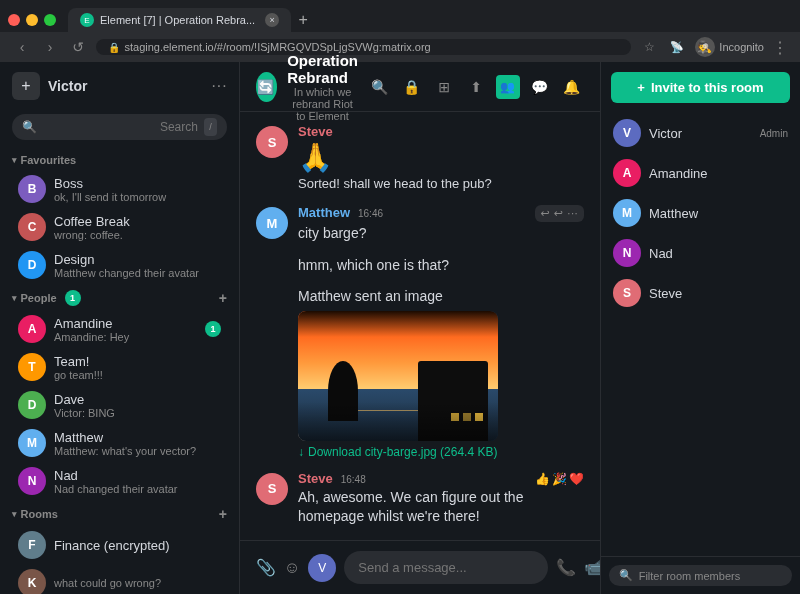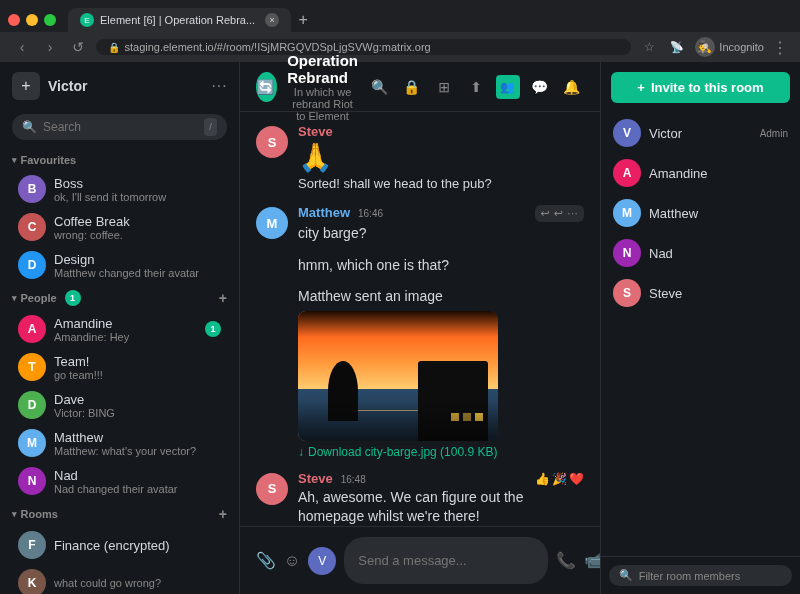--- a/index.html
+++ b/index.html
@@ -162,20 +162,21 @@
       gap: 6px;
     }
     .search-icon { color: #888; font-size: 12px; }
     .search-input {
       background: none;
       border: none;
       color: #d4d7dd;
       font-size: 12px;
       flex: 1;
       outline: none;
+      text-align: right;
     }
     .search-shortcut {
       width: 18px; height: 18px;
       border-radius: 4px;
       background: #3d4046;
       display: flex; align-items: center; justify-content: center;
       font-size: 9px;
       color: #888;
     }
     .sidebar-section-label {
@@ -365,21 +366,21 @@
       display: flex; align-items: center; justify-content: center;
       font-size: 12px;
       color: white;
       flex-shrink: 0;
     }
     .message-input {
       flex: 1;
       background: #2a2d32;
       border: none;
       border-radius: 20px;
-      padding: 16px 14px;
+      padding: 9px 14px;
       color: #888;
       font-size: 13px;
       outline: none;
     }
     .input-icons {
       display: flex;
       gap: 8px;
       align-items: center;
     }
     .input-icon { font-size: 16px; color: #888; cursor: pointer; }
@@ -450,21 +451,21 @@
 
 <div class="browser-chrome">
   <div class="browser-tabs">
     <div class="browser-tab-controls">
       <div class="browser-dot dot-red"></div>
       <div class="browser-dot dot-yellow"></div>
       <div class="browser-dot dot-green"></div>
     </div>
     <div class="browser-tab">
       <div class="tab-favicon">E</div>
-      <span>Element [6] | Operation Rebra...</span>
+      <span>Element [7] | Operation Rebra...</span>
       <div class="tab-close">×</div>
     </div>
     <div class="tab-new">+</div>
   </div>
   <div class="browser-nav">
     <div class="nav-btn">‹</div>
     <div class="nav-btn">›</div>
     <div class="nav-btn">↺</div>
     <div class="nav-url-bar">
       <span class="nav-lock">🔒</span>
@@ -659,21 +660,21 @@
               <div style="width:8px;height:8px;background:#ffcc44;opacity:0.9;"></div>
             </div>
 
             <div style="position:absolute;bottom:20px;left:30px;width:30px;height:60px;background:#0a0a0a;border-radius:50% 50% 0 0;"></div>
 
             <div style="position:absolute;bottom:30px;left:60px;right:80px;height:1px;background:rgba(255,200,100,0.6);"></div>
             <div style="position:absolute;bottom:0;left:0;right:0;height:30%;background:linear-gradient(to top, rgba(0,0,0,0.5), transparent);"></div>
           </div>
           <div class="msg-download">
             <span>↓</span>
-            <span>Download city-barge.jpg (100.9 KB)</span>
+            <span>Download city-barge.jpg (264.4 KB)</span>
           </div>
         </div>
       </div>
 
       <div class="message-group">
         <div class="msg-avatar" style="background:#e06c75;color:white;">S</div>
         <div class="msg-content">
           <div class="msg-header">
             <span class="msg-sender steve-color">Steve</span>
             <span class="msg-time">16:48</span>

